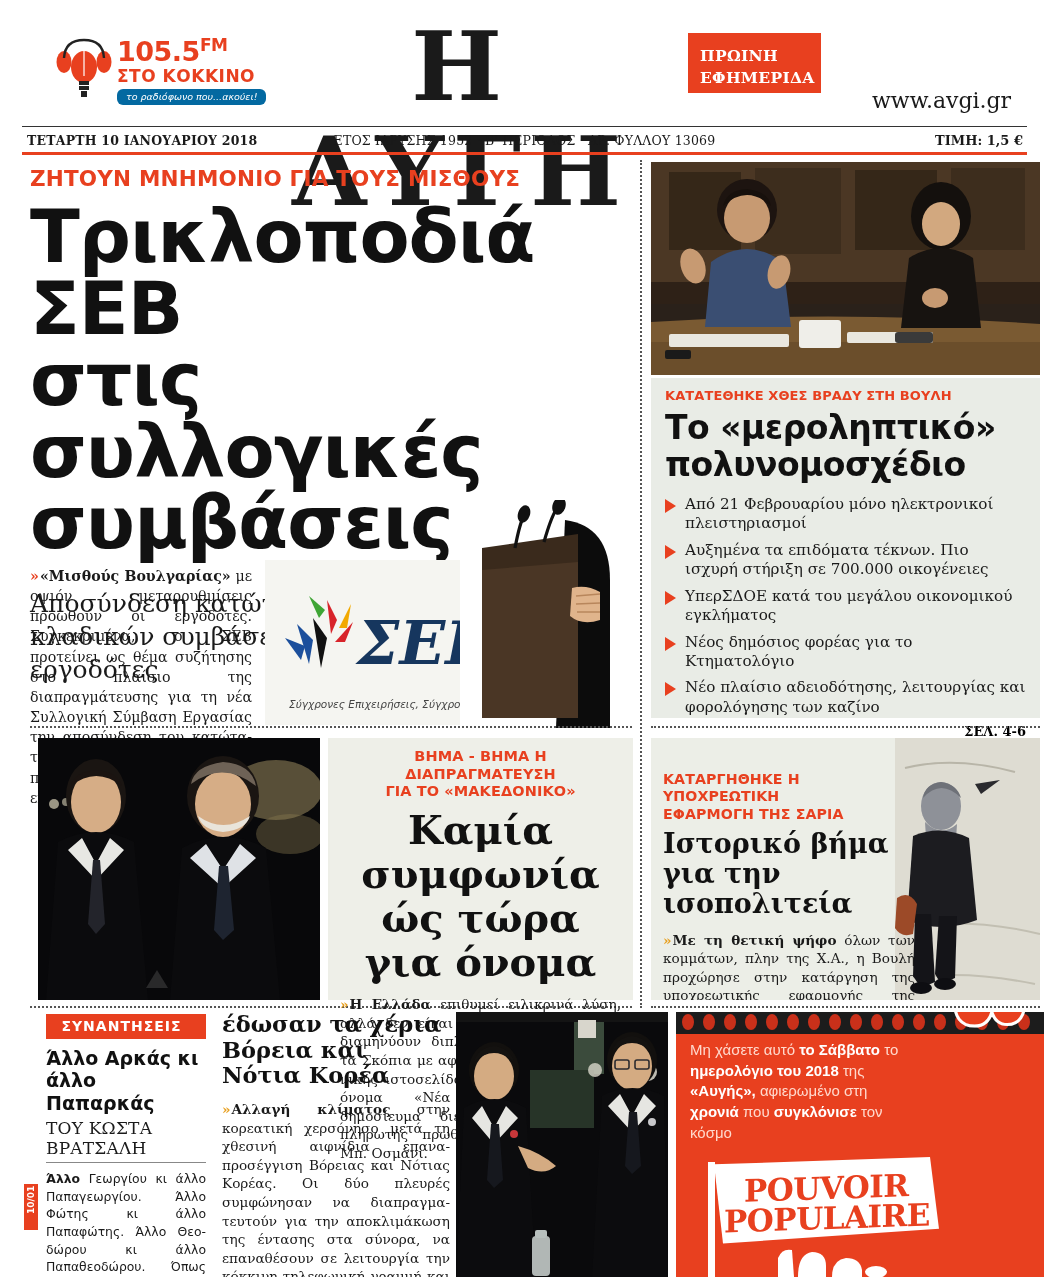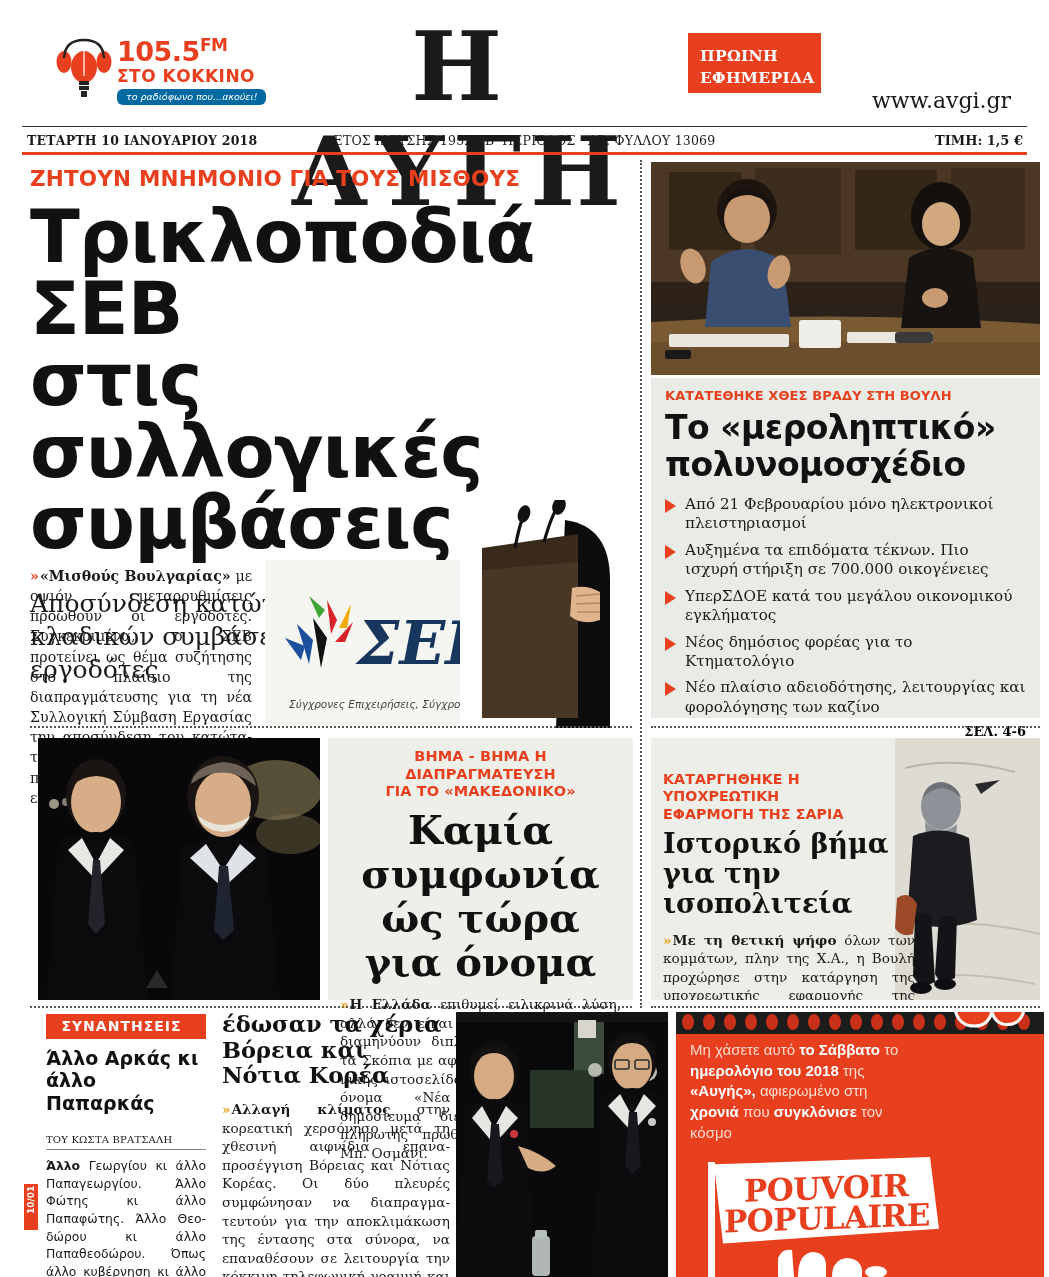--- a/index.html
+++ b/index.html
@@ -177,21 +177,21 @@
   .meet-hdr {
     background: #E8401F; color: #fff; font-family: "DejaVu Sans", sans-serif;
     font-weight: bold; font-size: 14px; text-align: center; padding: 4px 9px 5px 0;
     letter-spacing: 1px;
   }
   .meet-title {
     font-family: "DejaVu Sans", sans-serif; font-weight: bold; font-size: 19px;
     line-height: 1.18; margin-top: 8px; color: #111;
   }
   .meet-author {
-    font-family: "DejaVu Serif", serif; font-size: 10px; margin-top: 20px;
+    font-family: "DejaVu Serif", serif; font-size: 17px; margin-top: 4px;
     padding-bottom: 4px; border-bottom: 1px solid #888; color: #1a1a1a; letter-spacing: 0.2px;
   }
   .meet-body {
     font-family: "DejaVu Sans", sans-serif; font-size: 12.4px; line-height: 1.42;
     margin-top: 7px; color: #1a1a1a; text-align: justify;
   }
   .tab-date {
     position: absolute; left: 24px; top: 1184px; width: 14px; height: 46px;
     background: #E8401F;
   }

